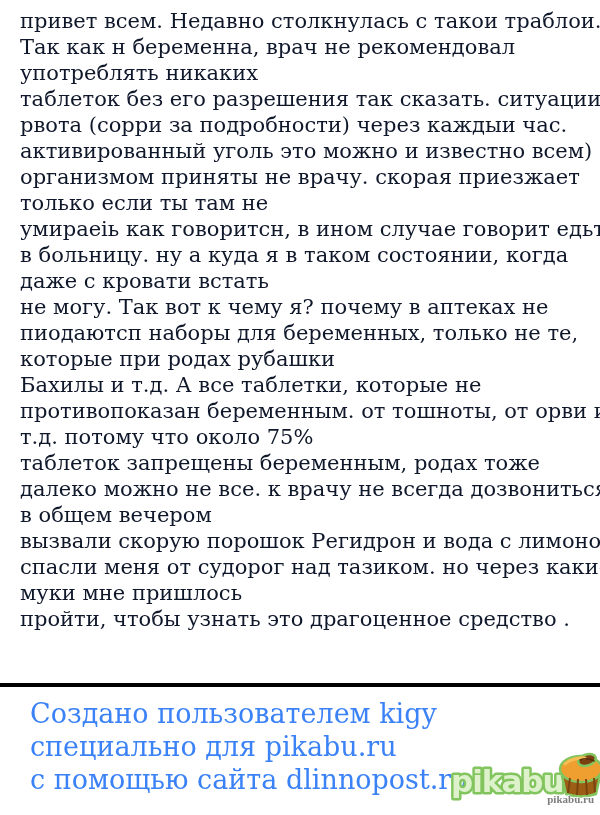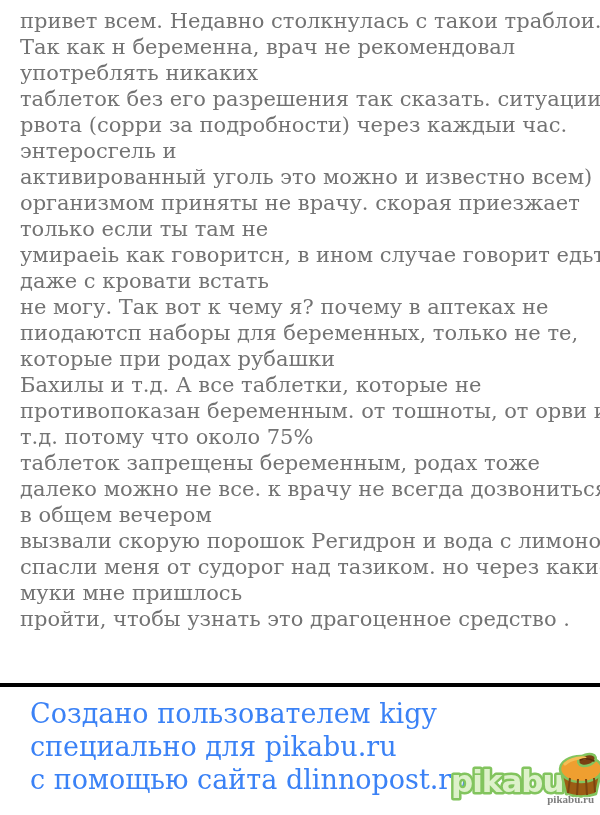--- a/index.html
+++ b/index.html
@@ -11,21 +11,21 @@
     overflow: hidden;
     font-family: "DejaVu Serif", serif;
   }
   .body-text {
     position: absolute;
     left: 20px;
     top: 8px;
     width: 575px;
     font-size: 21px;
     line-height: 26px;
-    color: #737373;
+    color: #0f172a;
     letter-spacing: 0px;
   }
   .body-text > div { white-space: nowrap; }
   .separator {
     position: absolute;
     left: 0;
     top: 683px;
     width: 600px;
     height: 4px;
     background: #000000;
@@ -67,25 +67,25 @@
 <body>
 
 <div class="page">
 
   <div class="body-text">
       <div>привет всем. Недавно столкнулась с такои траблои.</div>
       <div>Так как н беременна, врач не рекомендовал</div>
       <div>употреблять никаких</div>
       <div>таблеток без его разрешения так сказать. ситуации,</div>
       <div>рвота (сорри за подробности) через каждыи час.</div>
-      <div>энтеросгель и</div>
       <div>активированный уголь это можно и известно всем)</div>
       <div>организмом приняты не врачу. скорая приезжает</div>
       <div>только если ты там не</div>
       <div>умираеіь как говоритсн, в ином случае говорит едьте</div>
+      <div>в больницу. ну а куда я в таком состоянии, когда</div>
       <div>даже с кровати встать</div>
       <div>не могу. Так вот к чему я? почему в аптеках не</div>
       <div>пиодаютсп наборы для беременных, только не те,</div>
       <div>которые при родах рубашки</div>
       <div>Бахилы и т.д. А все таблетки, которые не</div>
       <div>противопоказан беременным. от тошноты, от орви и</div>
       <div>т.д. потому что около 75%</div>
       <div>таблеток запрещены беременным, родах тоже</div>
       <div>далеко можно не все. к врачу не всегда дозвониться((</div>
       <div>в общем вечером</div>

